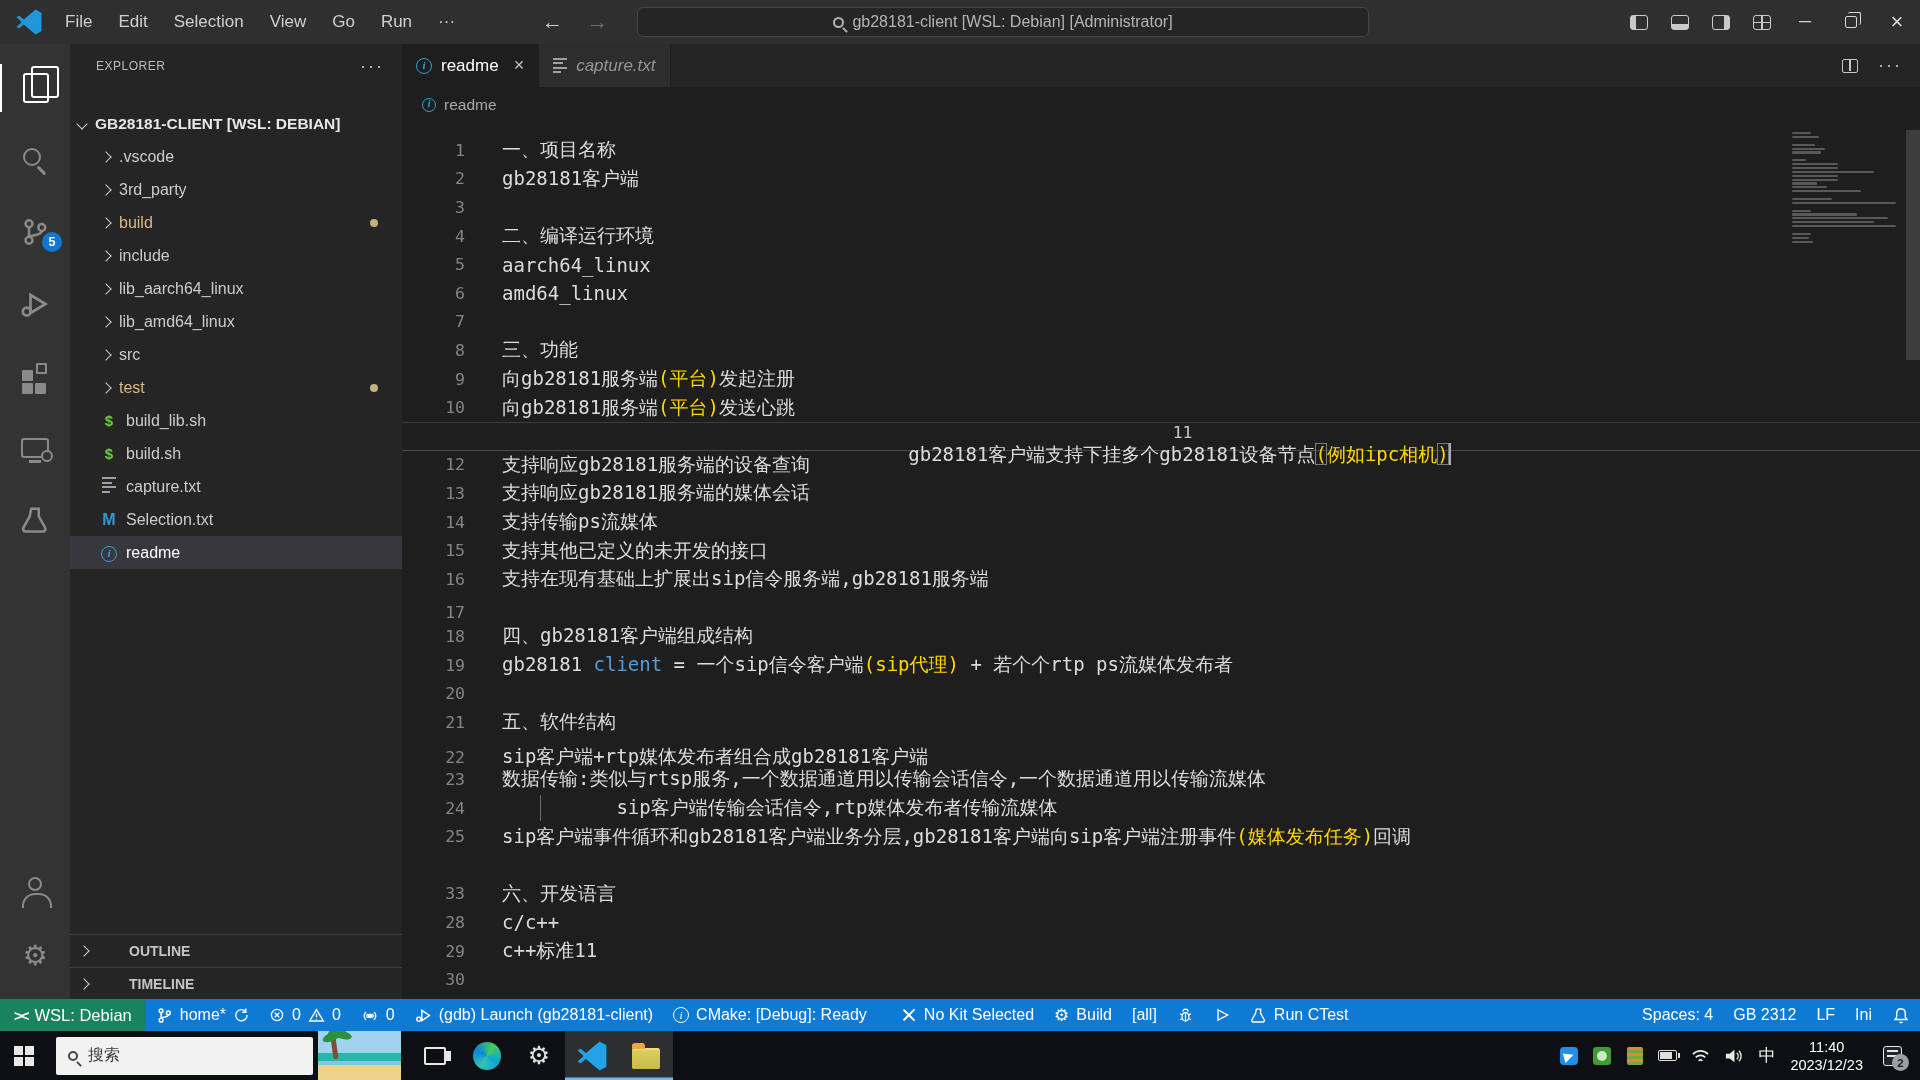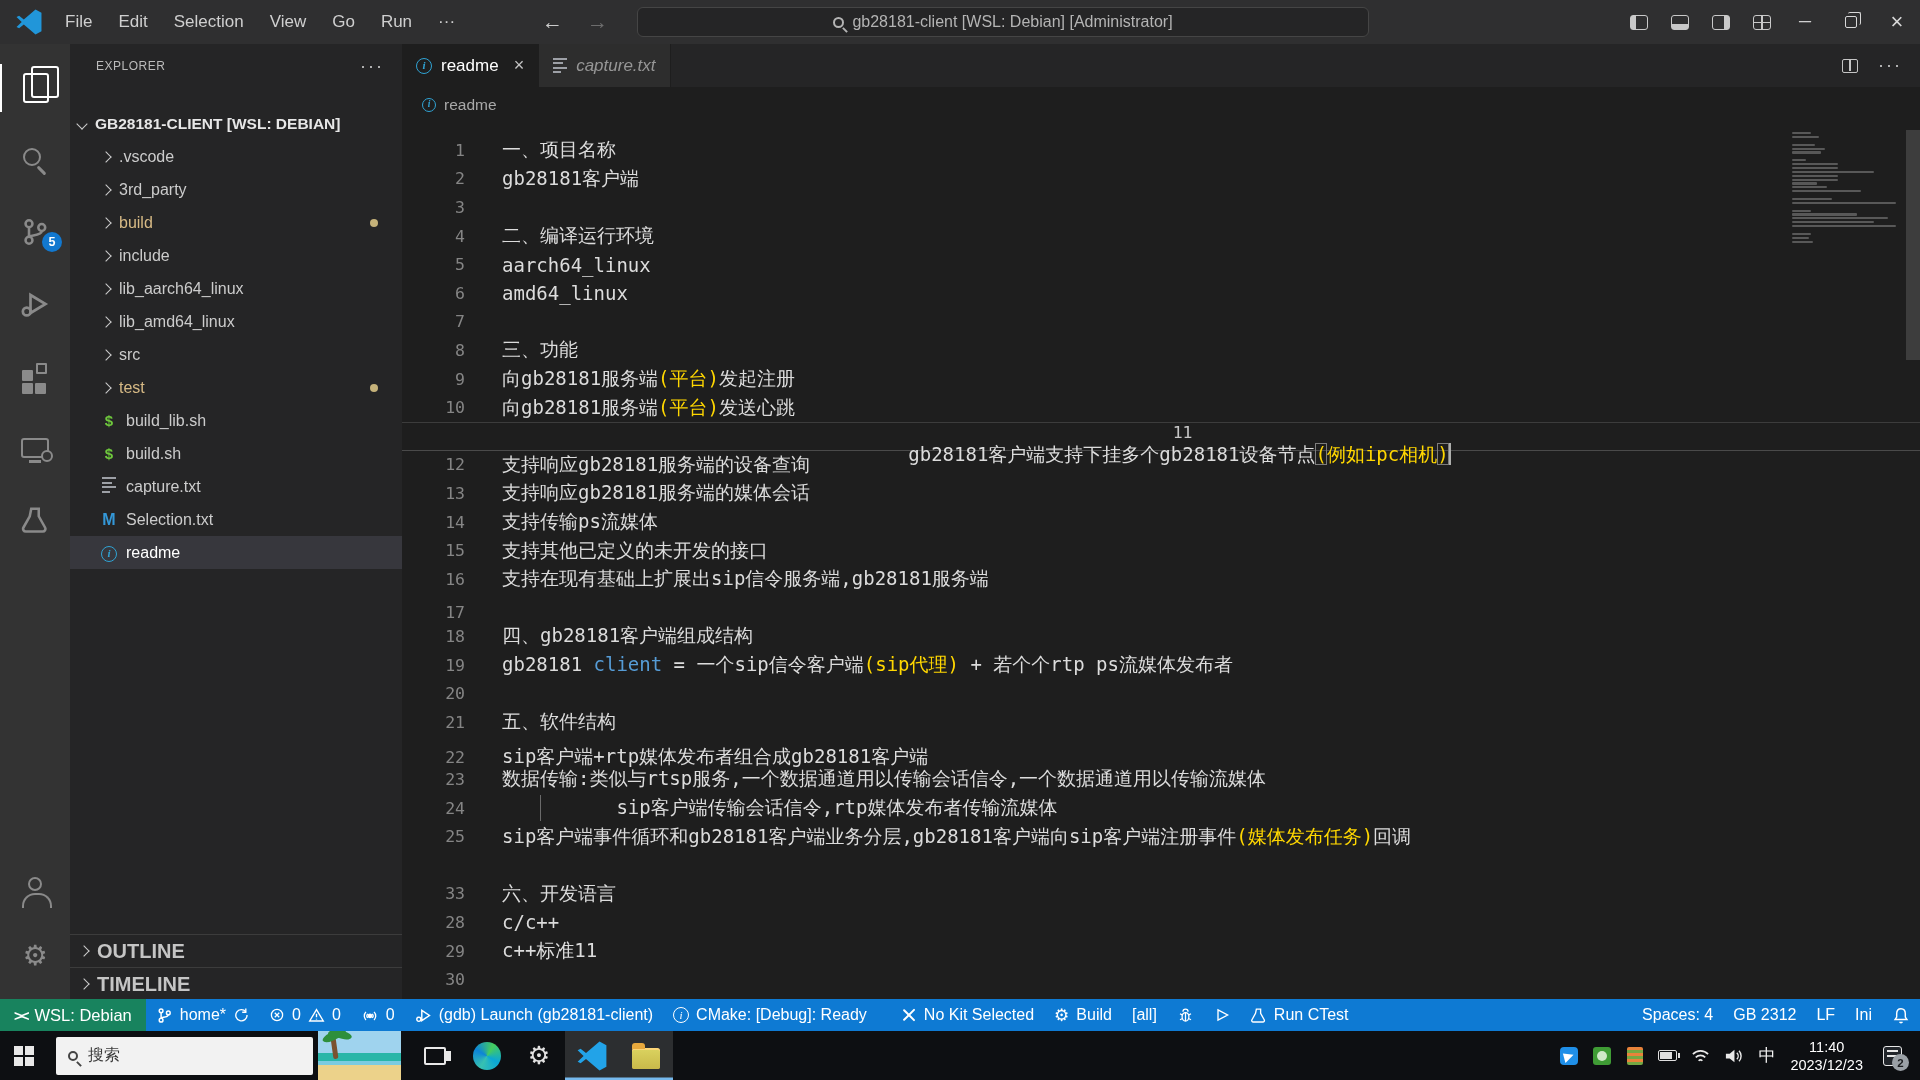--- a/index.html
+++ b/index.html
@@ -62,21 +62,21 @@
   .trow.mod { color:#d7ba85; }
   .fic { width:18px; margin:0 8px 0 30px; text-align:center; flex:none; font-size:15px; }
   .fic.shell { color:#6fc93d; font-weight:bold; }
   .fic.cmake { color:#3498d8; font-weight:bold; font-size:16px; }
   .lines-ico { display:inline-block; width:14px; }
   .lines-ico i { display:block; height:2px; background:#9da0a6; margin:2.5px 0; }
   .lines-ico i:nth-child(1){ width:14px; } .lines-ico i:nth-child(2){ width:10px; } .lines-ico i:nth-child(3){ width:14px; } .lines-ico i:nth-child(4){ width:8px; }
   .info-ico { display:inline-block; width:16px; height:16px; border:1.8px solid #30a3d4; border-radius:50%; color:#30a3d4;
     font-size:11px; line-height:13px; text-align:center; font-family:"Liberation Serif",serif; font-style:italic; font-weight:bold; }
   .gitdot { width:8px; height:8px; border-radius:50%; background:#c5b27a; margin-left:auto; margin-right:24px; flex:none; }
-  .section { position:absolute; left:0; width:332px; height:33px; border-top:1px solid #3c3c3c; display:flex; align-items:center; font-size:20px; font-weight:bold; color:#c5c5c5; }
+  .section { position:absolute; left:0; width:332px; height:33px; border-top:1px solid #3c3c3c; display:flex; align-items:center; font-size:14px; font-weight:bold; color:#c5c5c5;gap:32px; }
 
   
   #editor { position:absolute; left:402px; top:44px; width:1518px; height:955px; background:#1e1e1e; }
   #tabstrip { position:absolute; left:0; top:0; width:1518px; height:43px; background:#252526; display:flex; }
   .tab { height:43px; display:flex; align-items:center; padding:0 14px; font-size:17px; gap:9px; border-right:1px solid #1e1e1e; }
   .tab.active { background:#1e1e1e; color:#ffffff; }
   .tab.preview { background:#2d2d2d; color:#969696; font-style:italic; }
   .tabclose { color:#c5c5c5; font-size:18px; margin-left:6px; }
   #tabicons { margin-left:auto; display:flex; align-items:center; gap:20px; padding-right:18px; color:#c5c5c5; }
   .split-ico { width:16px; height:14px; border:1.6px solid #c5c5c5; border-radius:2px; position:relative; }

